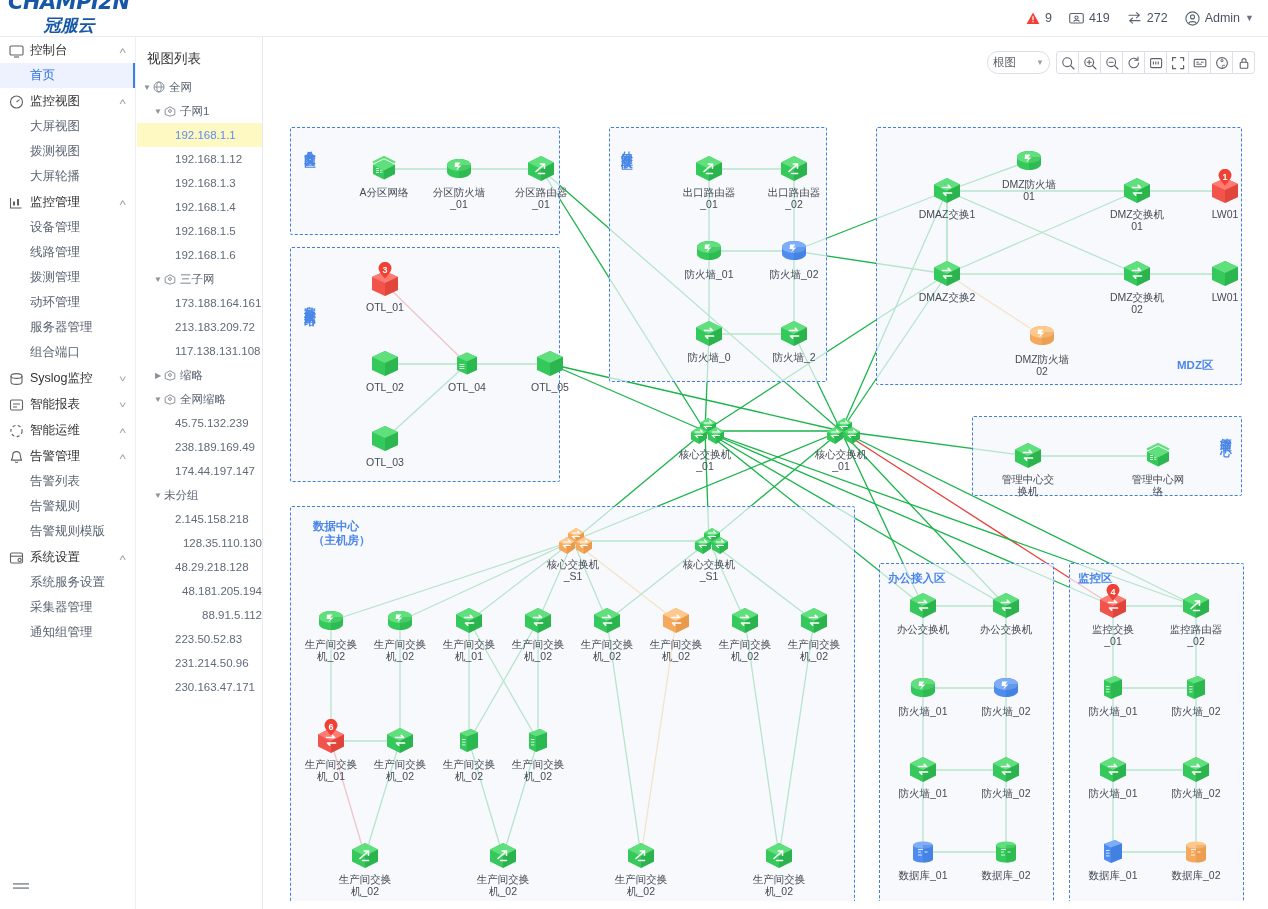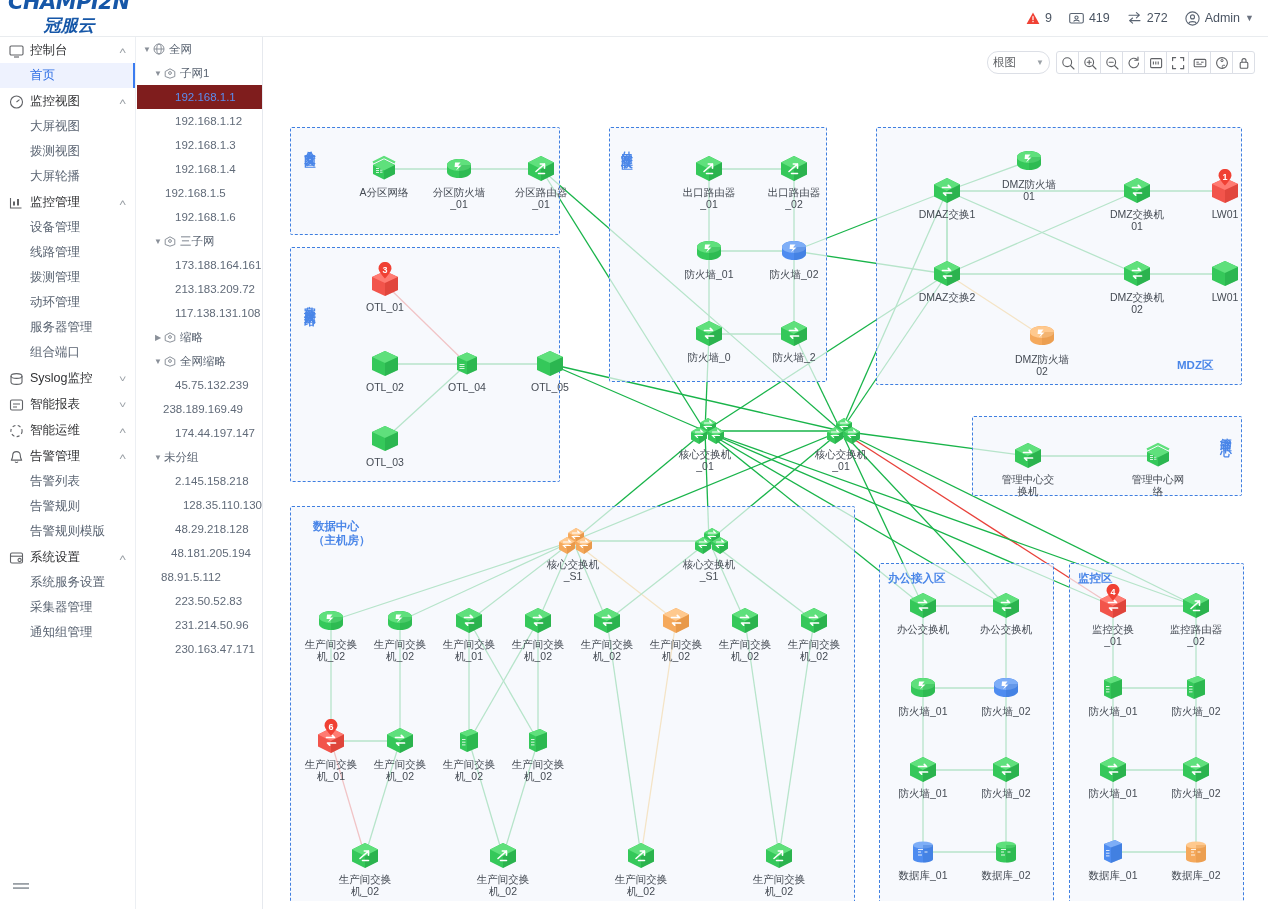--- a/index.html
+++ b/index.html
@@ -72,21 +72,21 @@
     background: #fff; border-right: 1px solid #e6e9ee; overflow: hidden;
   }
   #tree-title { font-size: 13.5px; color: #303133; padding: 13px 0 7px 10px; }
   .tree-row {
     display: flex; align-items: center; height: 24px;
     font-size: 11.5px; color: #5a6472; cursor: pointer; white-space: nowrap;
   }
   .tree-row .tw { width: 12px; text-align: center; font-size: 8px; color: #8a9099; }
   .tree-row .gicon { margin-right: 4px; display: flex; }
   .tree-row.leaf { color: #606a78; }
-  .tree-row.sel { background: #7f1d1d; color: #5b8def; align-items: center; }
+  .tree-row.sel { background: #fef9c3; color: #5b8def; align-items: center; }
 
   
   #canvas-area {
     position: absolute; left: 264px; top: 37px;
     width: 1004px; height: 872px;
     background: #fff;
   }
   #toolbar {
     position: absolute; right: 13px; top: 14px; height: 23px;
     display: flex; align-items: center;
@@ -300,20 +300,21 @@
     </div>
   <div id="sidebar-collapse">
     <svg width="16" height="12" viewBox="0 0 16 12">
         <rect y="1" width="16" height="1.8" fill="#9aa0a6"></rect>
         <rect y="5.2" width="16" height="1.8" fill="#9aa0a6"></rect>
       </svg>
   </div>
 </div>
 
 <div id="tree-panel">
+  <div id="tree-title">视图列表</div>
   <div id="tree-rows">
       <div class="tree-row" style="padding-left: 4px;">
         <span class="tw">▼</span>
         <span class="gicon">
           <svg width="12" height="12" viewBox="0 0 12 12">
             <circle cx="6" cy="6" r="5" fill="none" stroke="#8a9099" stroke-width="1"></circle>
             <ellipse cx="6" cy="6" rx="2.2" ry="5" fill="none" stroke="#8a9099" stroke-width="1"></ellipse>
             <path d="M1 6h10" stroke="#8a9099" stroke-width="1"></path>
           </svg>
         </span>
@@ -338,21 +339,21 @@
         <span>192.168.1.12</span>
       </div>
       <div class="tree-row leaf" style="padding-left: 26px;">
         <span class="tw"></span>
         <span>192.168.1.3</span>
       </div>
       <div class="tree-row leaf" style="padding-left: 26px;">
         <span class="tw"></span>
         <span>192.168.1.4</span>
       </div>
-      <div class="tree-row leaf" style="padding-left: 16px;">
+      <div class="tree-row leaf" style="padding-left: 26px;">
         <span class="tw"></span>
         <span>192.168.1.5</span>
       </div>
       <div class="tree-row leaf" style="padding-left: 26px;">
         <span class="tw"></span>
         <span>192.168.1.6</span>
       </div>
       <div class="tree-row" style="padding-left: 15px;">
         <span class="tw">▼</span>
         <span class="gicon">
@@ -392,21 +393,21 @@
             <path d="M1.2 4.5 6 1.8l4.8 2.7v5L6 11.2 1.2 9.5z" fill="none" stroke="#8a9099" stroke-width="1"></path>
             <circle cx="6" cy="6" r="1.4" fill="none" stroke="#8a9099" stroke-width="1"></circle>
           </svg>
         </span>
         <span>全网缩略</span>
       </div>
       <div class="tree-row leaf" style="padding-left: 26px;">
         <span class="tw"></span>
         <span>45.75.132.239</span>
       </div>
-      <div class="tree-row leaf" style="padding-left: 14px;">
+      <div class="tree-row leaf" style="padding-left: 26px;">
         <span class="tw"></span>
         <span>238.189.169.49</span>
       </div>
       <div class="tree-row leaf" style="padding-left: 26px;">
         <span class="tw"></span>
         <span>174.44.197.147</span>
       </div>
       <div class="tree-row" style="padding-left: 15px;">
         <span class="tw">▼</span>
         <span>未分组</span>
@@ -416,25 +417,25 @@
         <span>2.145.158.218</span>
       </div>
       <div class="tree-row leaf" style="padding-left: 36px;">
         <span class="tw"></span>
         <span>128.35.110.130</span>
       </div>
       <div class="tree-row leaf" style="padding-left: 26px;">
         <span class="tw"></span>
         <span>48.29.218.128</span>
       </div>
-      <div class="tree-row leaf" style="padding-left: 22px;">
+      <div class="tree-row leaf" style="padding-left: 22px; justify-content: flex-end;">
         <span class="tw"></span>
         <span>48.181.205.194</span>
       </div>
-      <div class="tree-row leaf" style="padding-left: 12px;">
+      <div class="tree-row leaf" style="padding-left: 12px; justify-content: flex-end;">
         <span class="tw"></span>
         <span>88.91.5.112</span>
       </div>
       <div class="tree-row leaf" style="padding-left: 26px;">
         <span class="tw"></span>
         <span>223.50.52.83</span>
       </div>
       <div class="tree-row leaf" style="padding-left: 26px;">
         <span class="tw"></span>
         <span>231.214.50.96</span>

